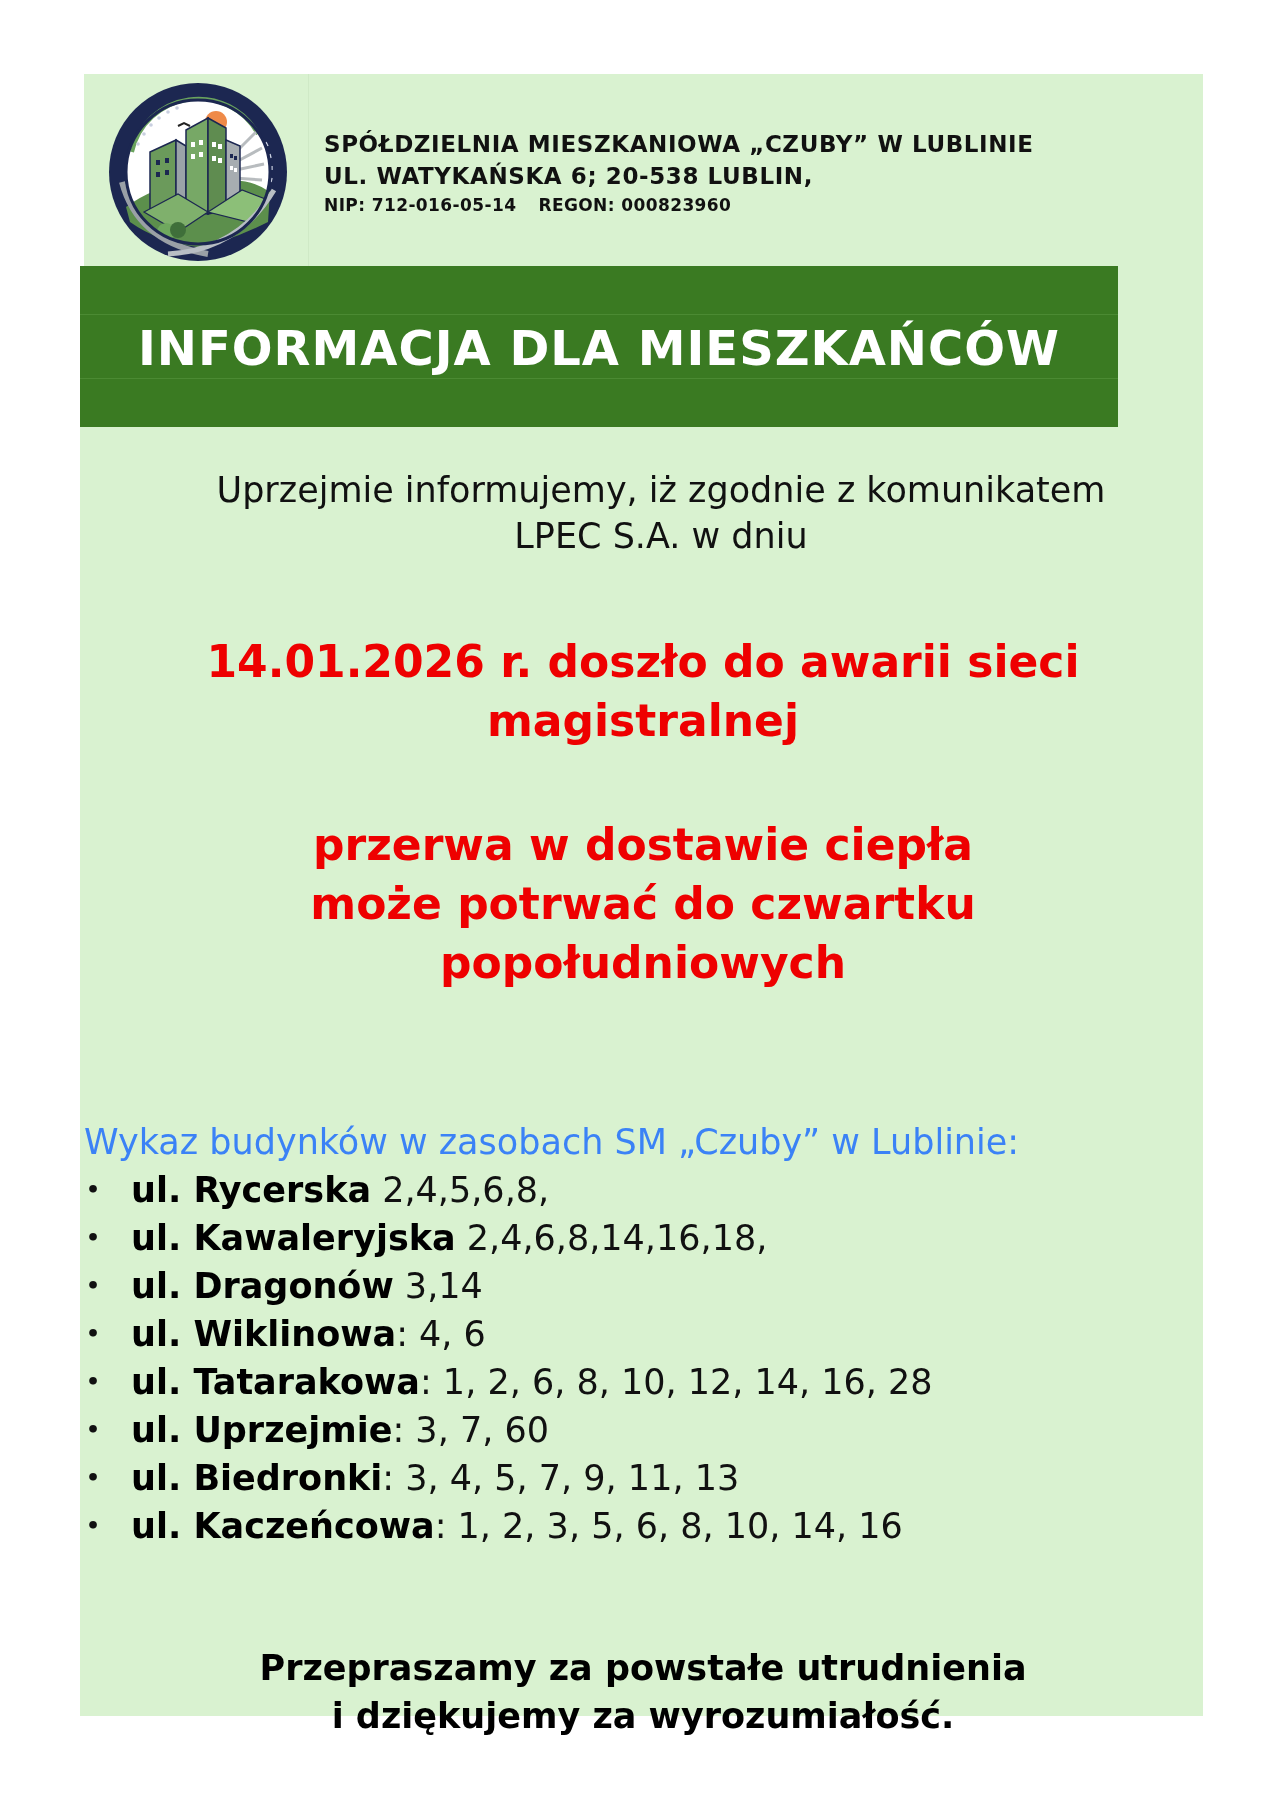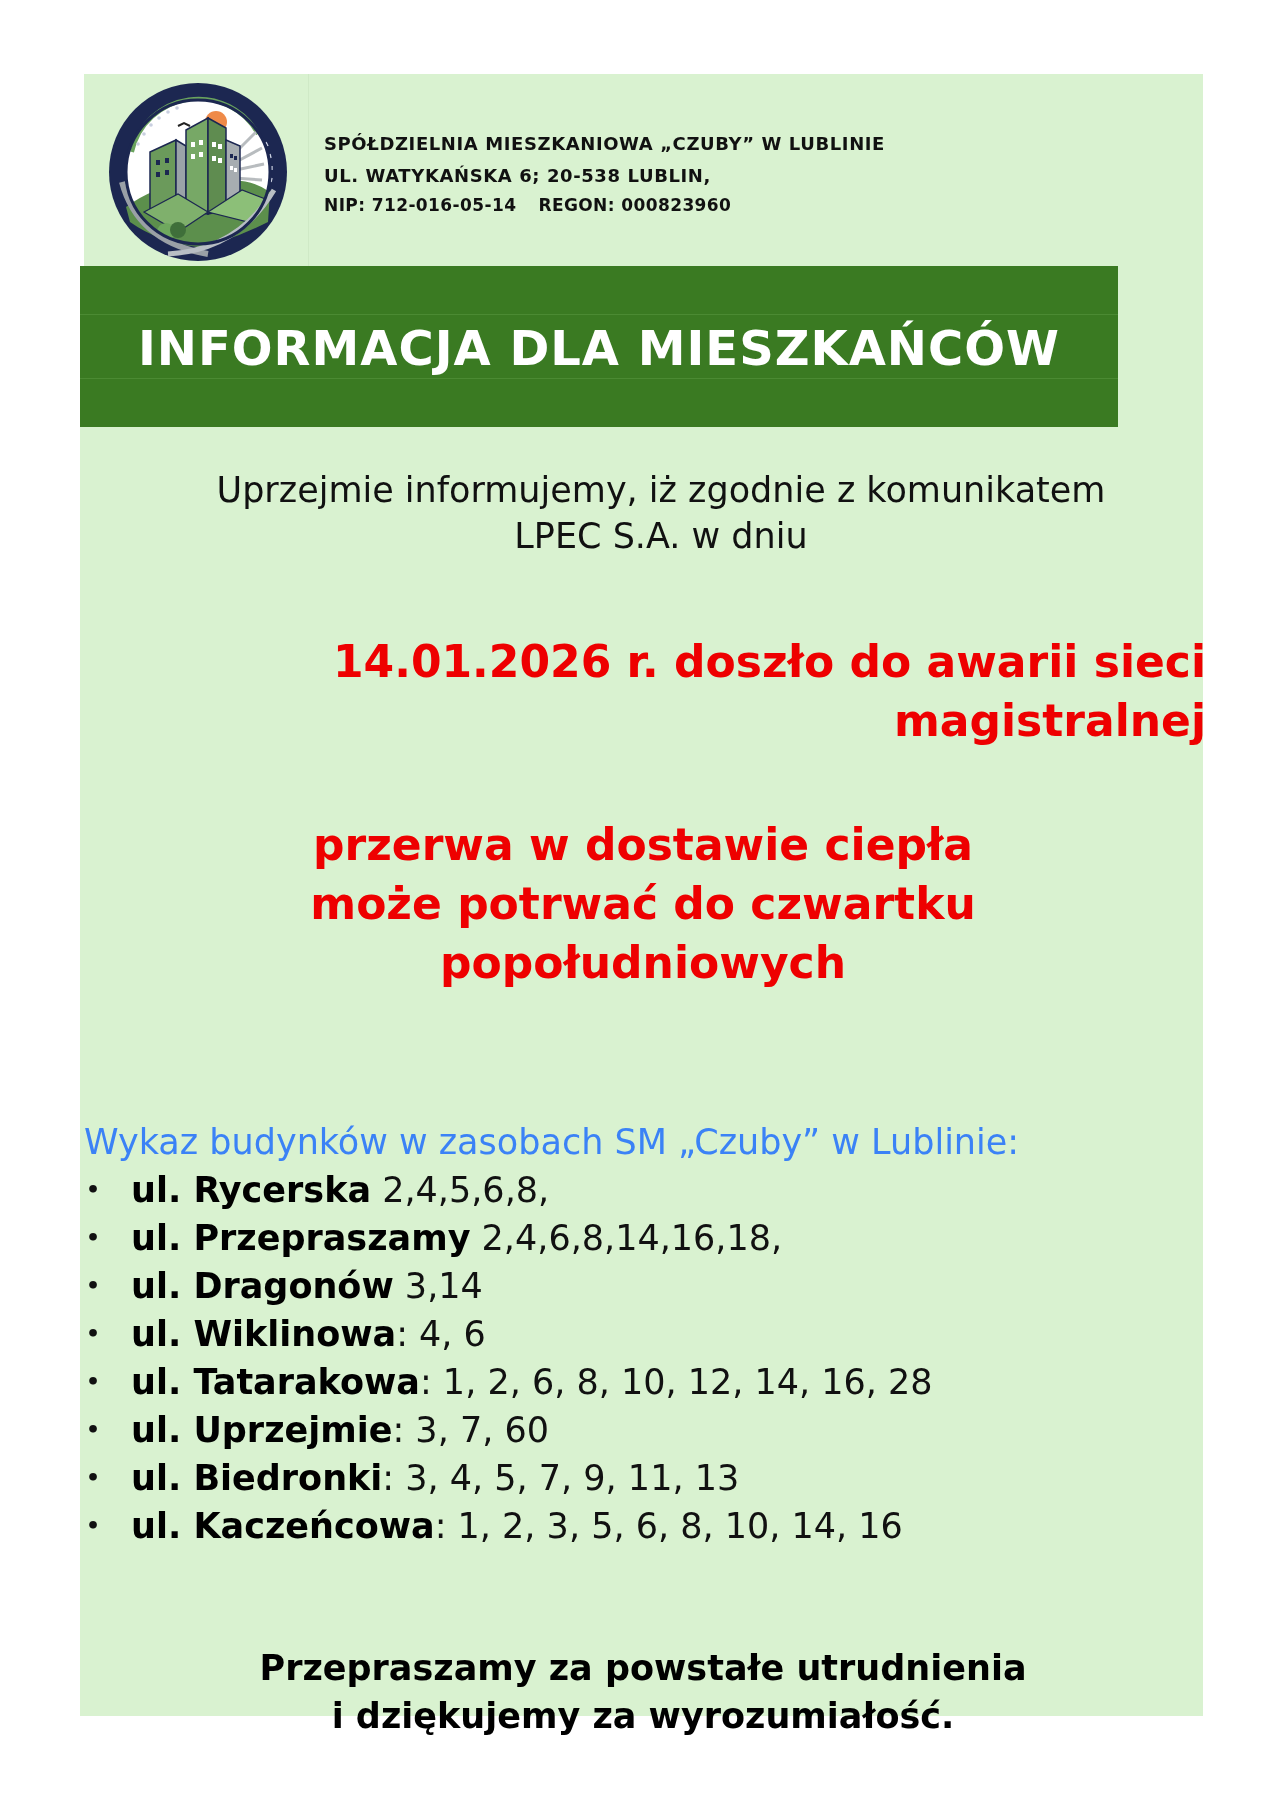--- a/index.html
+++ b/index.html
@@ -47,21 +47,21 @@
       height: 180px;
     }
     .org {
       position: absolute;
       left: 324px;
       top: 128px;
       font-weight: bold;
       color: #111;
     }
     .org .l1, .org .l2 {
-      font-size: 18px;
+      font-size: 23px;
       line-height: 32px;
       letter-spacing: 0.6px;
       white-space: nowrap;
     }
     .org .l3 {
       font-size: 17px;
       line-height: 26px;
       letter-spacing: 0.4px;
       white-space: nowrap;
     }
@@ -107,21 +107,21 @@
     .alert {
       position: absolute;
       left: 80px;
       width: 1126px;
       text-align: center;
       color: #ee0000;
       font-weight: bold;
       font-size: 44px;
       line-height: 59px;
     }
-    .alert-1 { top: 632px; text-align: right; }
+    .alert-1 { top: 632px; }
     .alert-2 { top: 815px; }
     .alert-2 .u {
       text-decoration-thickness: 4px;
       text-underline-offset: 6px;
     }
 
     .list-intro {
       position: absolute;
       left: 84px;
       top: 1118px;
@@ -268,21 +268,21 @@
 
 <div class="alert alert-2">
   <div><span class="u">przerwa w dostawie ciepła</span></div>
   <div>może potrwać do czwartku</div>
   <div>popołudniowych</div>
 </div>
 
 <div class="list-intro">Wykaz budynków w zasobach SM „Czuby” w Lublinie:</div>
 <ul class="street-list">
   <li><span class="bullet">•</span><span class="name">ul. Rycerska</span><span> 2,4,5,6,8,</span></li>
-  <li><span class="bullet">•</span><span class="name">ul. Przepraszamy</span><span> 2,4,6,8,14,16,18,</span></li>
+  <li><span class="bullet">•</span><span class="name">ul. Kawaleryjska</span><span> 2,4,6,8,14,16,18,</span></li>
   <li><span class="bullet">•</span><span class="name">ul. Dragonów</span><span> 3,14</span></li>
   <li><span class="bullet">•</span><span class="name">ul. Wiklinowa</span><span>: 4, 6</span></li>
   <li><span class="bullet">•</span><span class="name">ul. Tatarakowa</span><span>: 1, 2, 6, 8, 10, 12, 14, 16, 28</span></li>
   <li><span class="bullet">•</span><span class="name">ul. Uprzejmie</span><span>: 3, 7, 60</span></li>
   <li><span class="bullet">•</span><span class="name">ul. Biedronki</span><span>: 3, 4, 5, 7, 9, 11, 13</span></li>
   <li><span class="bullet">•</span><span class="name">ul. Kaczeńcowa</span><span>: 1, 2, 3, 5, 6, 8, 10, 14, 16</span></li>
 </ul>
 
 <div class="closing">
   <div>Przepraszamy za powstałe utrudnienia</div>

